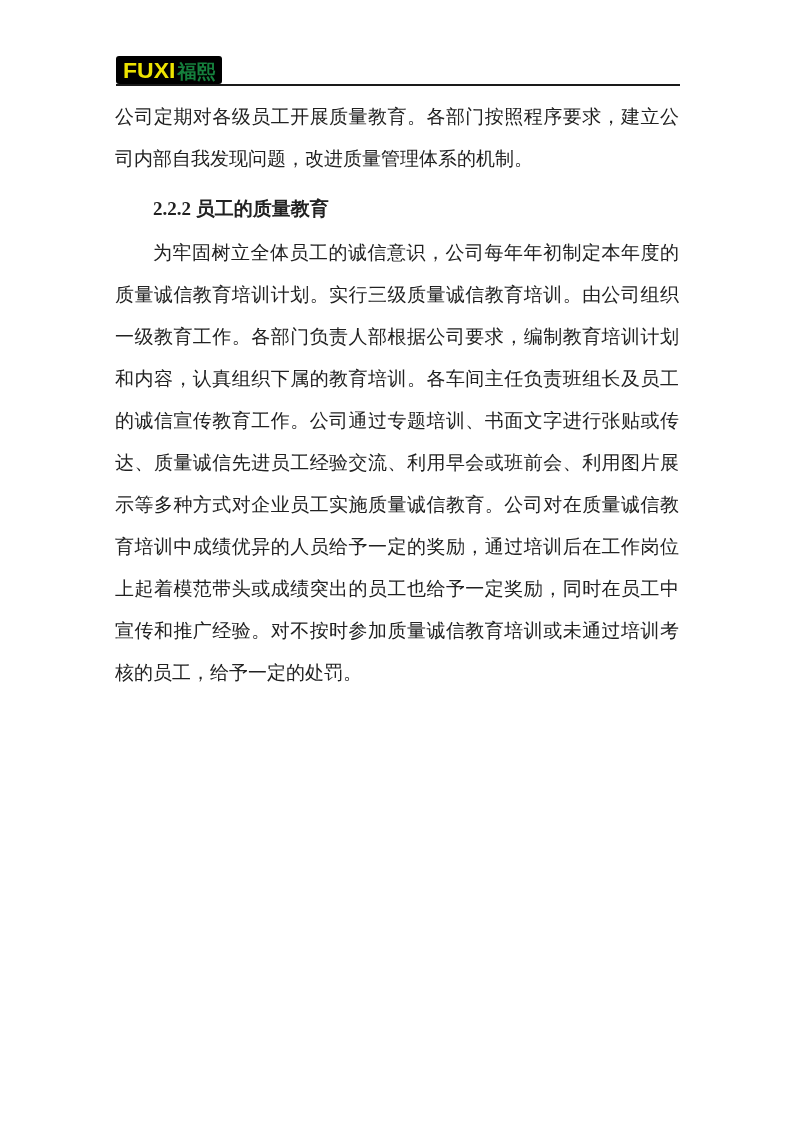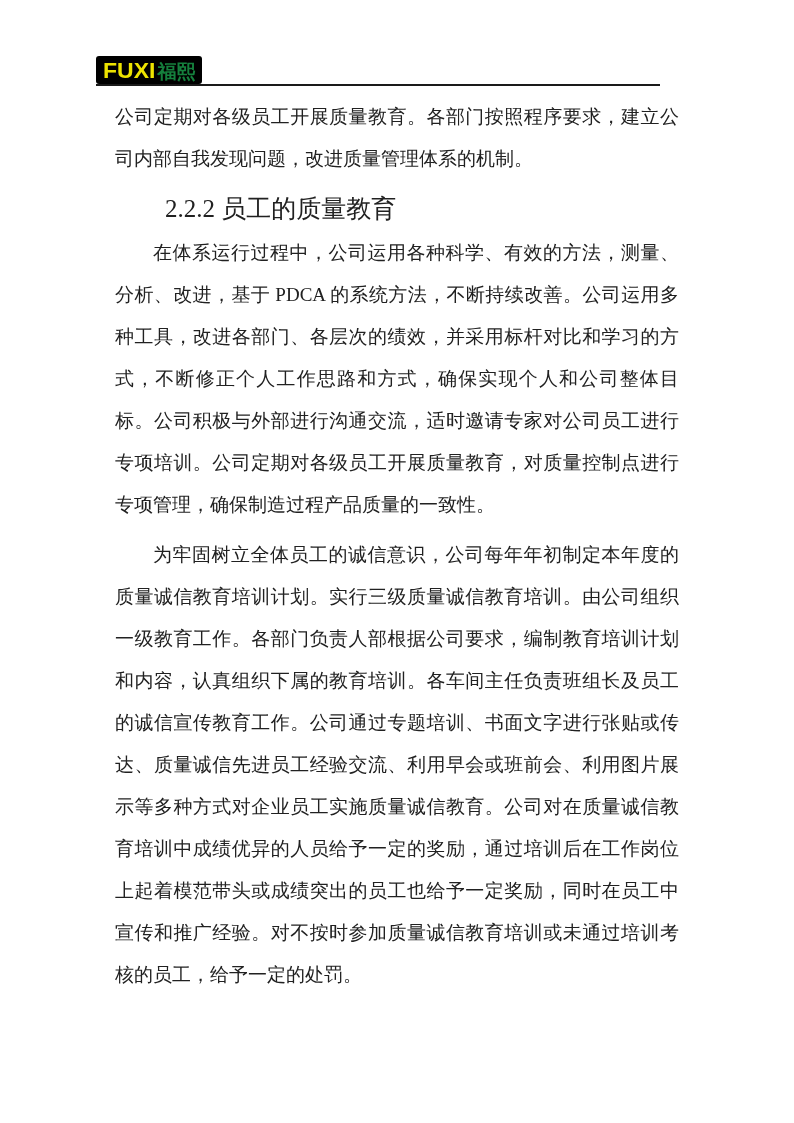--- a/index.html
+++ b/index.html
@@ -11,21 +11,21 @@
     position: relative;
     width: 794px;
     height: 1123px;
     margin: 0 auto;
     background: #ffffff;
     overflow: hidden;
     font-family: "Liberation Serif", "DejaVu Serif", serif;
   }
   .header {
     position: absolute;
-    left: 96px;
+    left: 116px;
     top: 56px;
     width: 564px;
   }
   .logo {
     display: inline-flex;
     align-items: baseline;
     background: #000000;
     border-radius: 3px;
     height: 28px;
     padding: 0 7px;
@@ -69,39 +69,38 @@
   }
   .para {
     margin: 0 0 8px 0;
     text-indent: 2em;
   }
   .para.no-indent {
     text-indent: 0;
   }
   .heading {
     margin: 8px 0 2px 0;
-    font-size: 25px;
-    font-weight: normal;
+    font-size: 19px;
+    font-weight: bold;
     line-height: 42px;
     text-indent: 2em;
   }
 </style>
 </head>
 <body>
 
 <div class="page">
 
   <div class="header">
     <div class="logo">
       <span class="logo-latin">FUXI</span>
       <span class="logo-cjk">福熙</span>
     </div>
     <div class="header-rule"></div>
   </div>
 
   <div class="body-text">
     <p class="para no-indent">公司定期对各级员工开展质量教育。各部门按照程序要求，建立公司内部自我发现问题，改进质量管理体系的机制。</p>
     <h2 class="heading">2.2.2 员工的质量教育</h2>
-    <p class="para">在体系运行过程中，公司运用各种科学、有效的方法，测量、分析、改进，基于 PDCA 的系统方法，不断持续改善。公司运用多种工具，改进各部门、各层次的绩效，并采用标杆对比和学习的方式，不断修正个人工作思路和方式，确保实现个人和公司整体目标。公司积极与外部进行沟通交流，适时邀请专家对公司员工进行专项培训。公司定期对各级员工开展质量教育，对质量控制点进行专项管理，确保制造过程产品质量的一致性。</p>
     <p class="para">为牢固树立全体员工的诚信意识，公司每年年初制定本年度的质量诚信教育培训计划。实行三级质量诚信教育培训。由公司组织一级教育工作。各部门负责人部根据公司要求，编制教育培训计划和内容，认真组织下属的教育培训。各车间主任负责班组长及员工的诚信宣传教育工作。公司通过专题培训、书面文字进行张贴或传达、质量诚信先进员工经验交流、利用早会或班前会、利用图片展示等多种方式对企业员工实施质量诚信教育。公司对在质量诚信教育培训中成绩优异的人员给予一定的奖励，通过培训后在工作岗位上起着模范带头或成绩突出的员工也给予一定奖励，同时在员工中宣传和推广经验。对不按时参加质量诚信教育培训或未通过培训考核的员工，给予一定的处罚。</p>
   </div>
 
 </div>
 
 </body></html>

